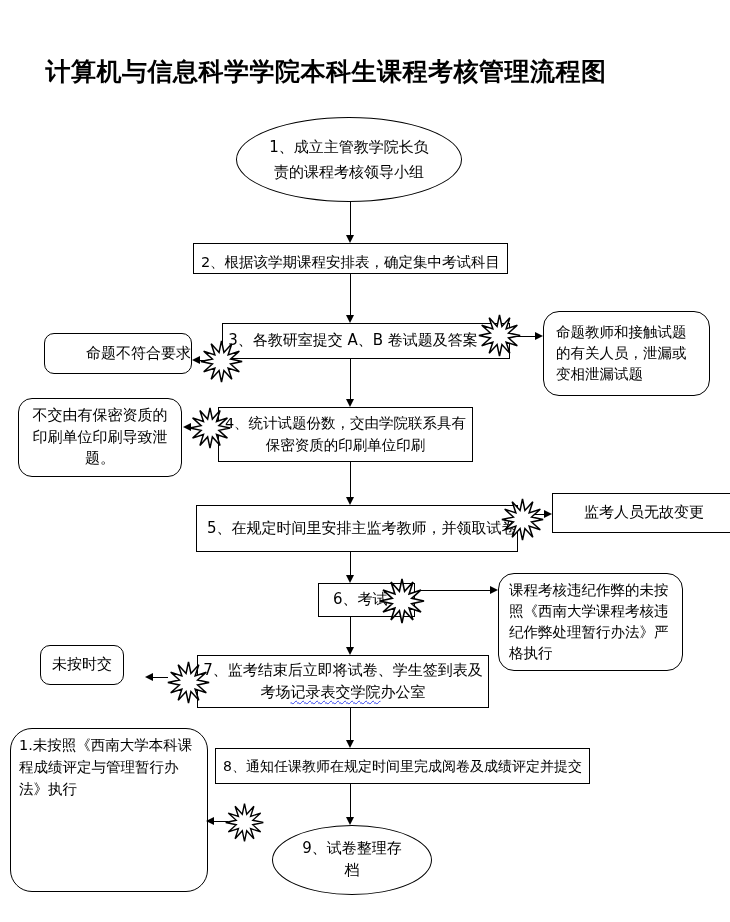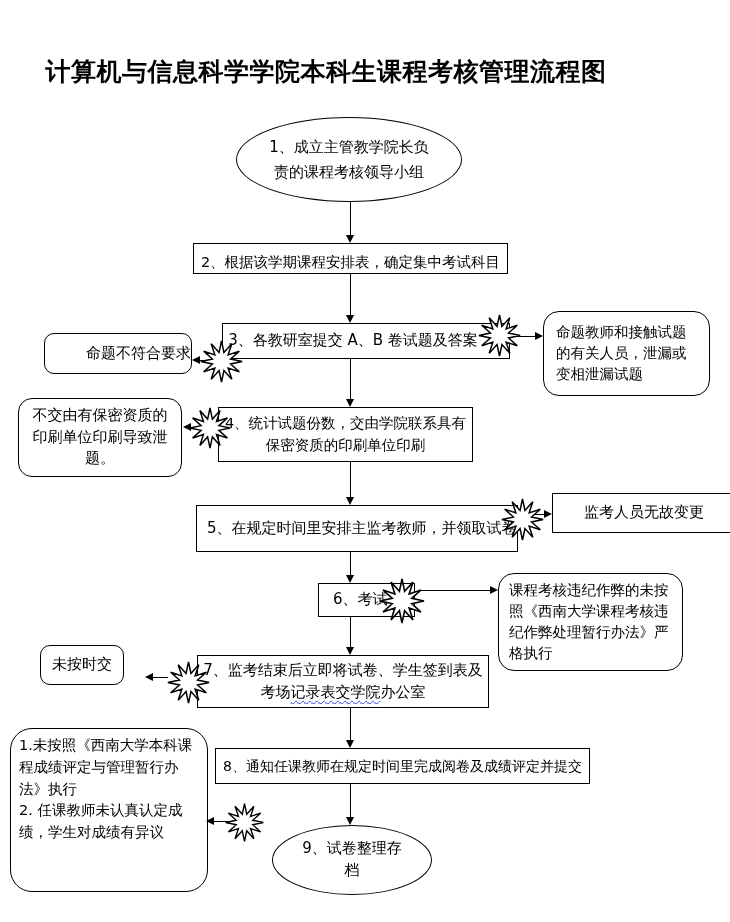--- a/index.html
+++ b/index.html
@@ -120,21 +120,20 @@
     <div class="left">课程考核违纪作弊的未按照《西南大学课程考核违纪作弊处理暂行办法》严格执行</div>
   </div>
 
   <div class="node" style="left:40px;top:645px;width:84px;height:40px;border-radius:10px;">
     <div class="txt">未按时交</div>
   </div>
 
   <div class="node" style="left:10px;top:728px;width:198px;height:164px;border-radius:22px;font-size:14.5px;align-items:flex-start;justify-content:center;padding:6px 8px;line-height:1.5;">
     <div class="left">
       <div>1.未按照《西南大学本科课程成绩评定与管理暂行办法》执行</div>
-      <div>2.  任课教师未认真认定成绩，学生对成绩有异议</div>
     </div>
   </div>
 
   <div class="burst" style="left:477px;top:313px;width:45px;height:45px;">
       <svg viewBox="0 0 48 48" xmlns="http://www.w3.org/2000/svg">
         <polygon points="46,24 33.7,26.6 43,35 31.1,31.1 35,43 26.6,33.7 24,46 21.4,33.7 13,43 16.9,31.1 5,35 14.3,26.6 2,24 14.3,21.4 5,13 16.9,16.9 13,5 21.4,14.3 24,2 26.6,14.3 35,5 31.1,16.9 43,13 33.7,21.4" fill="#ffffff" stroke="#000000" stroke-width="1.6"></polygon>
       </svg>
     </div>
   <div class="burst" style="left:199px;top:339px;width:45px;height:45px;">
       <svg viewBox="0 0 48 48" xmlns="http://www.w3.org/2000/svg">

